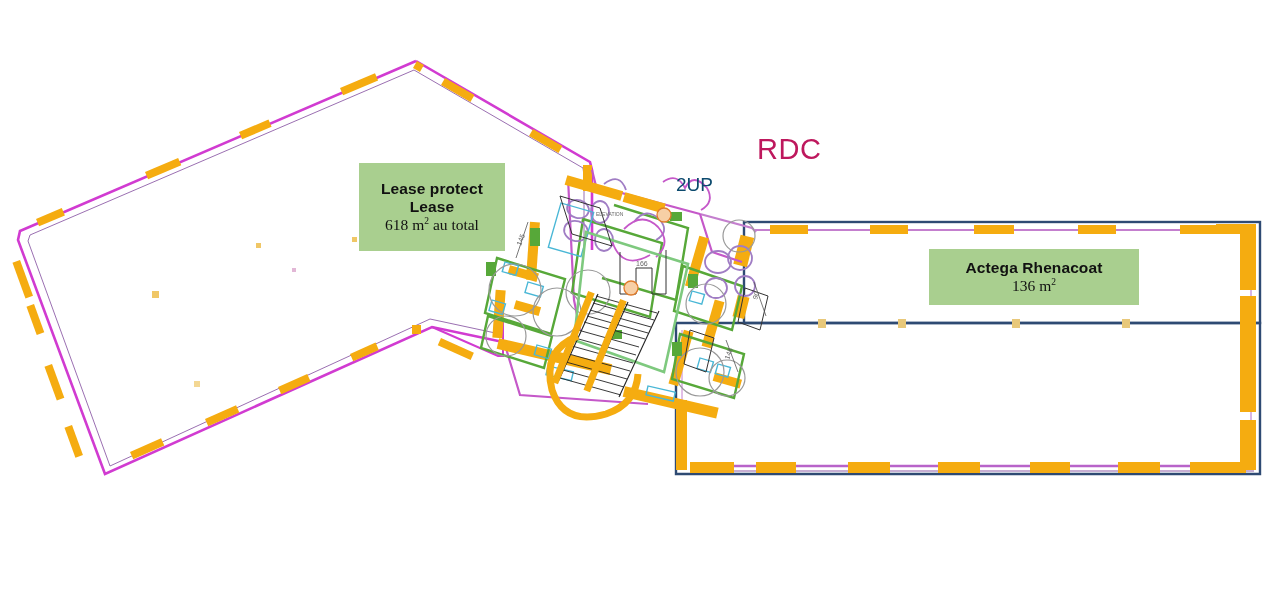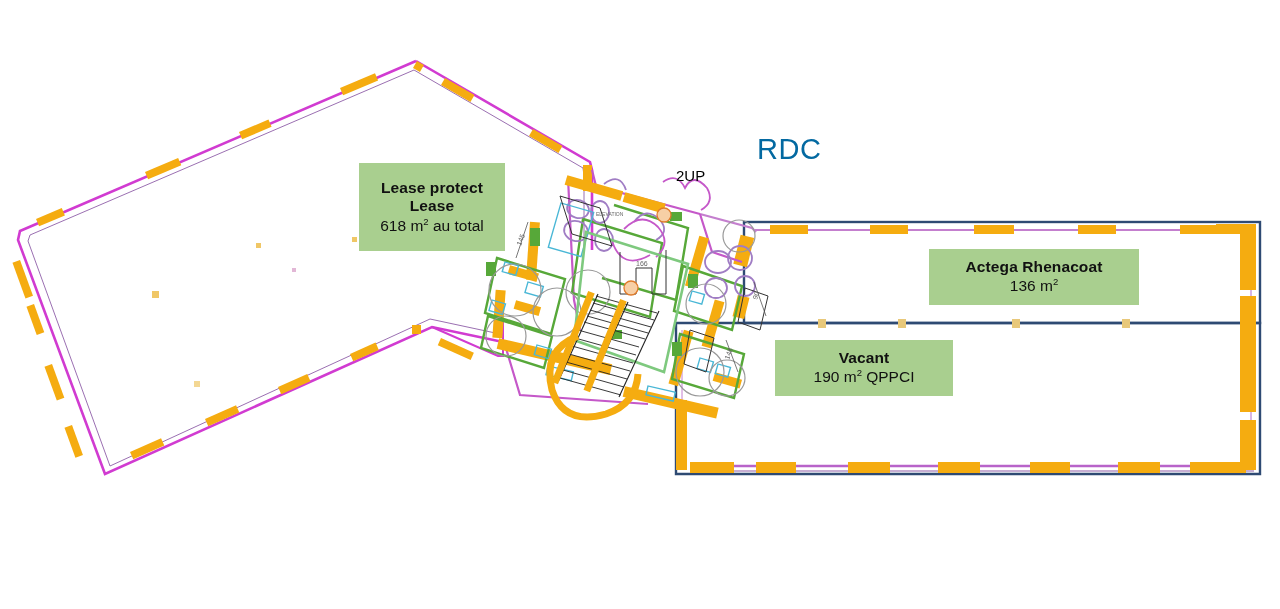--- a/index.html
+++ b/index.html
@@ -4,30 +4,30 @@
 <style>
   html,body{margin:0;padding:0;background:#ffffff;}
   body{width:1280px;height:609px;overflow:hidden;font-family:"Liberation Sans",sans-serif;}
   #stage{position:relative;width:1280px;height:609px;background:#fff;}
   svg#plan{position:absolute;left:0;top:0;width:1280px;height:609px;}
 
   .label-box{position:absolute;background:#a9cf8f;display:flex;flex-direction:column;
              align-items:center;justify-content:center;text-align:center;color:#111;
              line-height:1.18;box-sizing:border-box;}
   .label-box .ttl{font-weight:bold;font-size:15.5px;letter-spacing:.1px;}
-  .label-box .sub{font-size:15.5px;}
+  .label-box .sub{font-size:15.5px;font-family:Liberation Serif, serif;}
   .label-box .sub sup{font-size:9.5px;vertical-align:super;}
 
   #lease-box{left:359px;top:163px;width:146px;height:88px;}
   #actega-box{left:929px;top:249px;width:210px;height:56px;}
   #vacant-box{left:775px;top:340px;width:178px;height:56px;}
 
   .plan-text{position:absolute;color:#6e6e6e;white-space:nowrap;}
-  #rdc-label{left:757px;top:133px;font-size:29px;color:#0369a1;letter-spacing:.5px;}
-  #up-label{left:676px;top:167px;font-size:15px;color:#000000;}
+  #rdc-label{left:757px;top:133px;font-size:29px;color:#be185d;letter-spacing:.5px;}
+  #up-label{left:676px;top:174px;font-size:19px;color:#0c4a6e;}
 </style>
 </head>
 <body>
 
 <div id="stage">
 
   <svg id="plan" viewBox="0 0 1280 609">
     <defs>
       <g id="winmark">
           <rect x="0" y="0" width="28" height="7" fill="#f5ac10"></rect>
@@ -312,21 +312,17 @@
     <span class="ttl">Lease protect</span>
     <span class="ttl">Lease</span>
     <span class="sub">618 m<sup>2</sup> au total</span>
   </div>
 
   <div class="label-box" id="actega-box">
     <span class="ttl">Actega Rhenacoat</span>
     <span class="sub">136 m<sup>2</sup></span>
   </div>
 
-  <div class="label-box" id="vacant-box">
-    <span class="ttl">Vacant</span>
-    <span class="sub">190 m<sup>2</sup> QPPCI</span>
-  </div>
 
   <div class="plan-text" id="rdc-label">RDC</div>
   <div class="plan-text" id="up-label">2UP</div>
 
 </div>
 
 </body></html>

